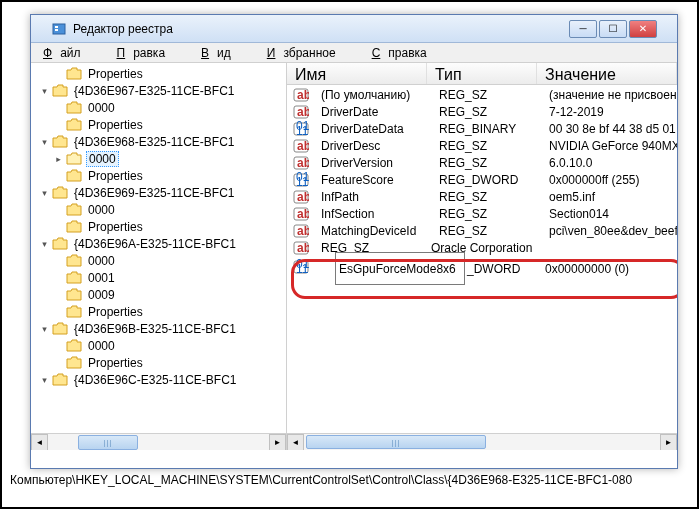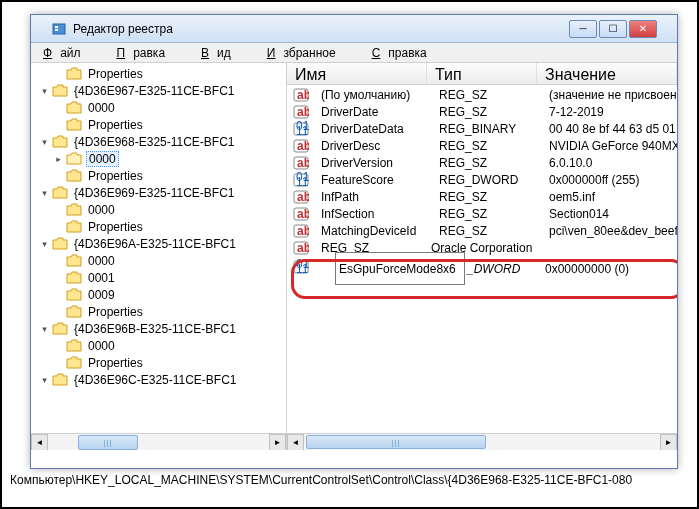--- a/index.html
+++ b/index.html
@@ -284,21 +284,21 @@
             <span class="cell cv">7-12-2019</span>
           </div>
           <div class="list-row">
             <span class="ic"><svg width="16" height="16">
                 <rect x="1" y="2" width="14" height="12" rx="2" fill="#fff" stroke="#888"></rect>
                 <text x="3" y="9" font-size="6" fill="#1060c0">011</text>
                 <text x="3" y="14" font-size="6" fill="#1060c0">110</text>
               </svg></span>
             <span class="cell cn">DriverDateData</span>
             <span class="cell ct">REG_BINARY</span>
-            <span class="cell cv">00 40 8e bf 44 63 d5 01</span>
+            <span class="cell cv">00 30 8e bf 44 38 d5 01</span>
           </div>
           <div class="list-row">
             <span class="ic"><svg width="16" height="16">
                 <rect x="1" y="2" width="14" height="12" rx="2" fill="#fff" stroke="#888"></rect>
                 <text x="4" y="12" font-size="9" fill="#c03030" font-weight="bold">ab</text>
               </svg></span>
             <span class="cell cn">DriverDesc</span>
             <span class="cell ct">REG_SZ</span>
             <span class="cell cv">NVIDIA GeForce 940MX</span>
           </div>
@@ -359,21 +359,21 @@
         </div>
       <div class="edit-row">
         <span class="ic" style="margin-left:6px;">
           <svg width="16" height="16">
               <rect x="1" y="2" width="14" height="12" rx="2" fill="#fff" stroke="#888"></rect>
               <text x="3" y="9" font-size="6" fill="#1060c0">011</text>
               <text x="3" y="14" font-size="6" fill="#1060c0">110</text>
             </svg>
         </span>
         <input class="edit-input" value="EsGpuForceMode8x6" style="">
-        <span class="cell" style="width:80px;padding-left:2px;font-style:italic;">_DWORD</span>
+        <span class="cell" style="width:80px;padding-left:2px;">_DWORD</span>
         <span class="cell cv">0x00000000 (0)</span>
       </div>
       <div class="highlight-box"></div>
       <div class="hscroll-list">
         <div class="arrow">◄</div>
         <div class="track">
             <div class="thumb">
               <span class="thumb-grip">|||</span>
             </div>
           </div>

